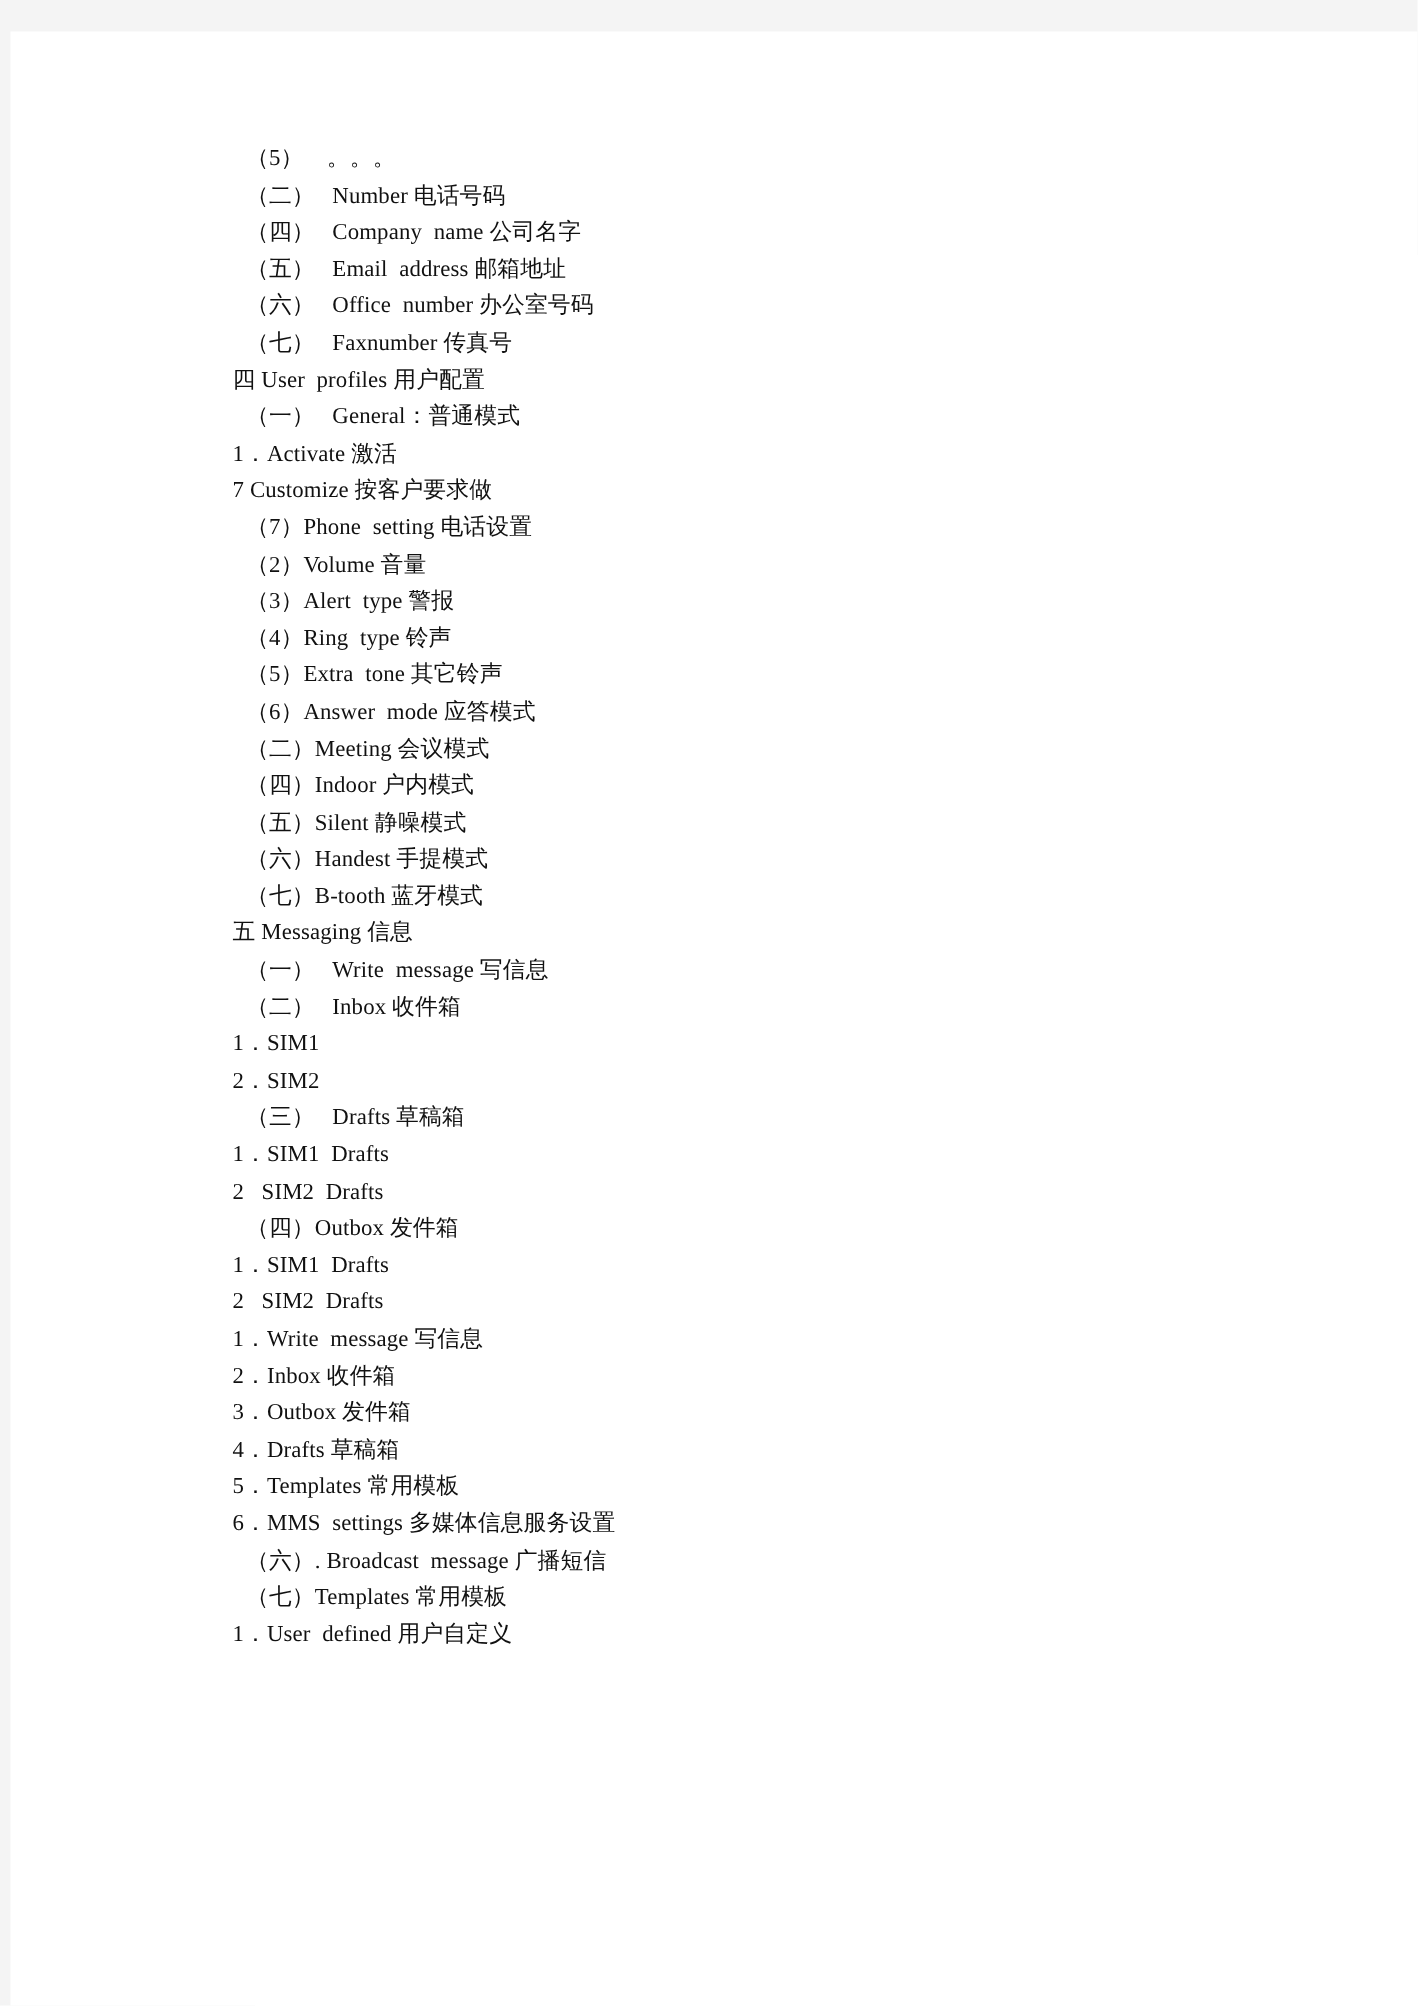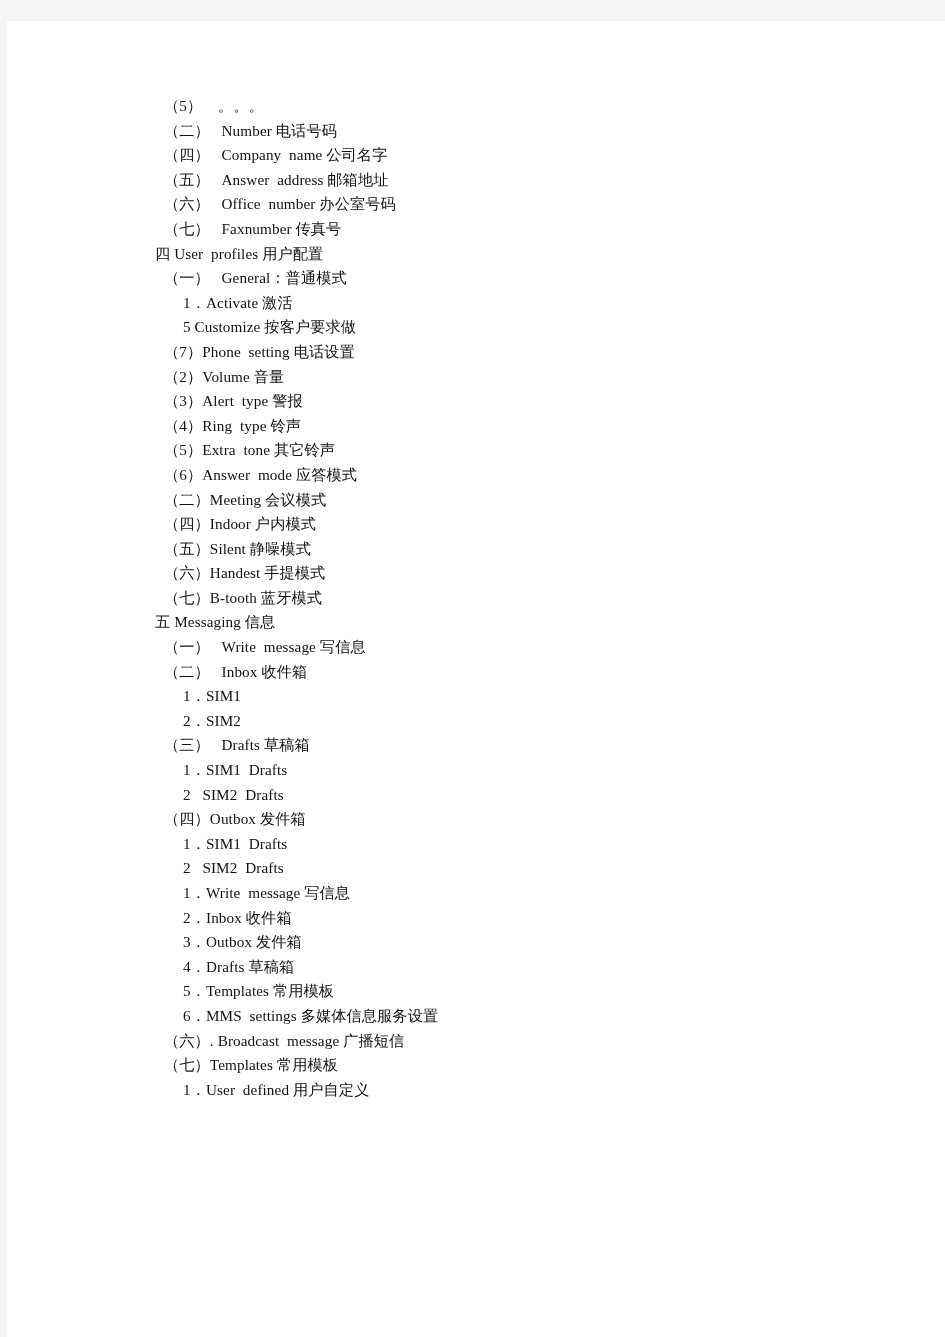--- a/index.html
+++ b/index.html
@@ -32,38 +32,38 @@
   .line {
     font-size: 15.2px;
     line-height: 24.6px;
     color: #111111;
     white-space: pre;
     letter-spacing: 0.1px;
     font-family: "Liberation Serif", "DejaVu Serif", serif;
   }
   
   .lvl-sec   { padding-left: 7px; }   
-  .lvl-num   { padding-left: 7px; margin-left: 28px; }   
+  .lvl-num   { padding-left: 7px; }   
   .lvl-paren { padding-left: 16px; }
 </style>
 </head>
 <body>
 
 <div id="page">
   <div id="text-block">
       <div class="line lvl-paren">（5）    。。。</div>
       <div class="line lvl-paren">（二）   Number 电话号码</div>
       <div class="line lvl-paren">（四）   Company  name 公司名字</div>
-      <div class="line lvl-paren">（五）   Answer  address 邮箱地址</div>
+      <div class="line lvl-paren">（五）   Email  address 邮箱地址</div>
       <div class="line lvl-paren">（六）   Office  number 办公室号码</div>
       <div class="line lvl-paren">（七）   Faxnumber 传真号</div>
       <div class="line lvl-sec">四 User  profiles 用户配置</div>
       <div class="line lvl-paren">（一）   General：普通模式</div>
       <div class="line lvl-num">1．Activate 激活</div>
-      <div class="line lvl-num">5 Customize 按客户要求做</div>
+      <div class="line lvl-num">7 Customize 按客户要求做</div>
       <div class="line lvl-paren">（7）Phone  setting 电话设置</div>
       <div class="line lvl-paren">（2）Volume 音量</div>
       <div class="line lvl-paren">（3）Alert  type 警报</div>
       <div class="line lvl-paren">（4）Ring  type 铃声</div>
       <div class="line lvl-paren">（5）Extra  tone 其它铃声</div>
       <div class="line lvl-paren">（6）Answer  mode 应答模式</div>
       <div class="line lvl-paren">（二）Meeting 会议模式</div>
       <div class="line lvl-paren">（四）Indoor 户内模式</div>
       <div class="line lvl-paren">（五）Silent 静噪模式</div>
       <div class="line lvl-paren">（六）Handest 手提模式</div>

